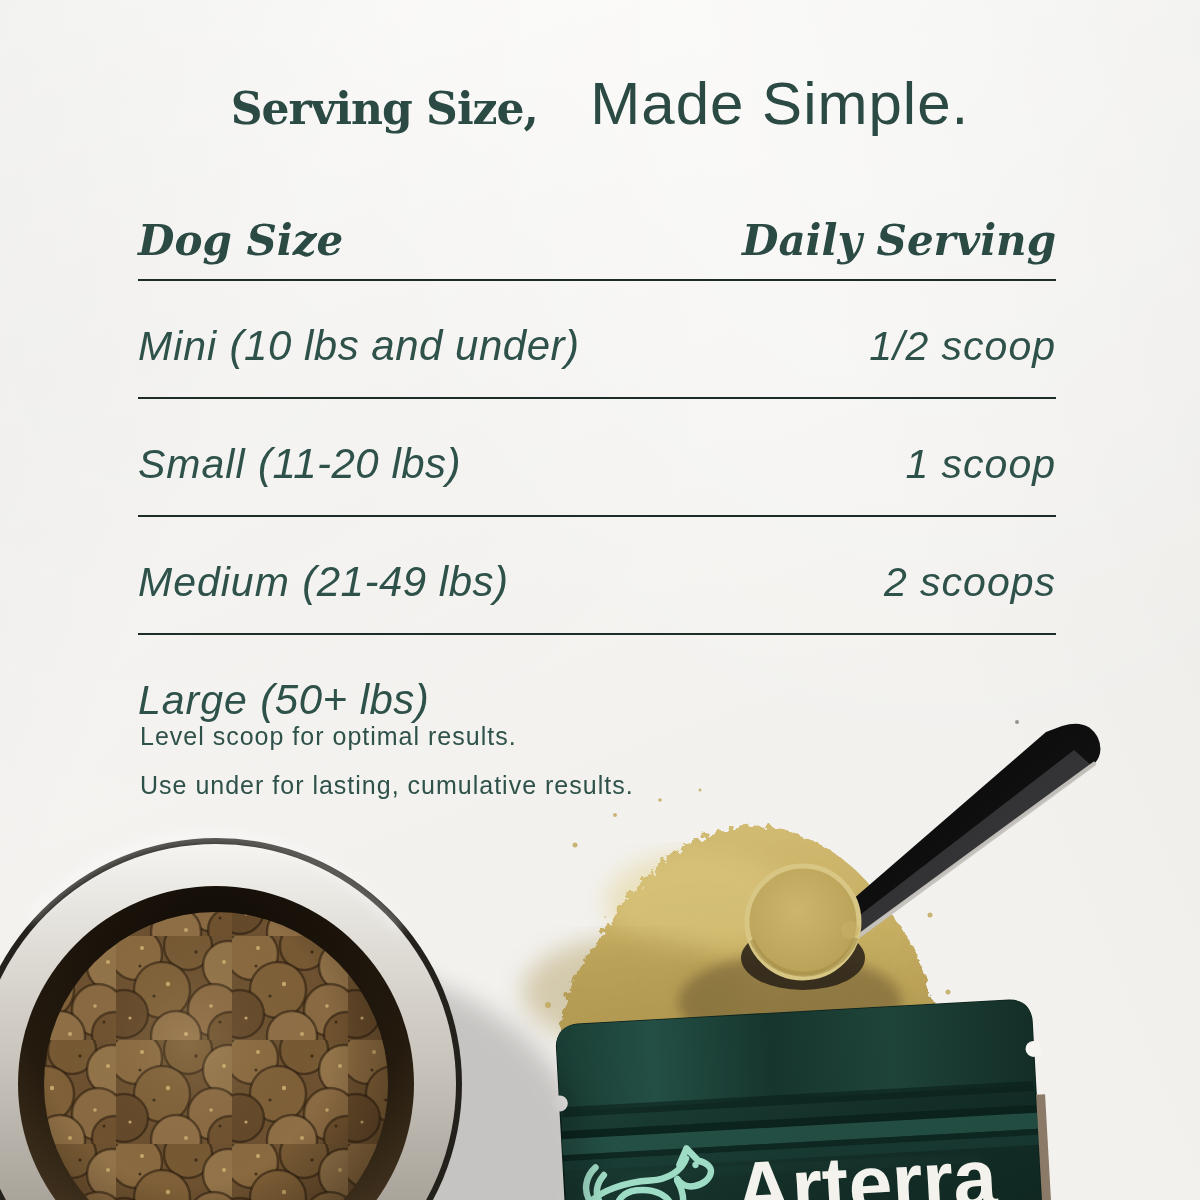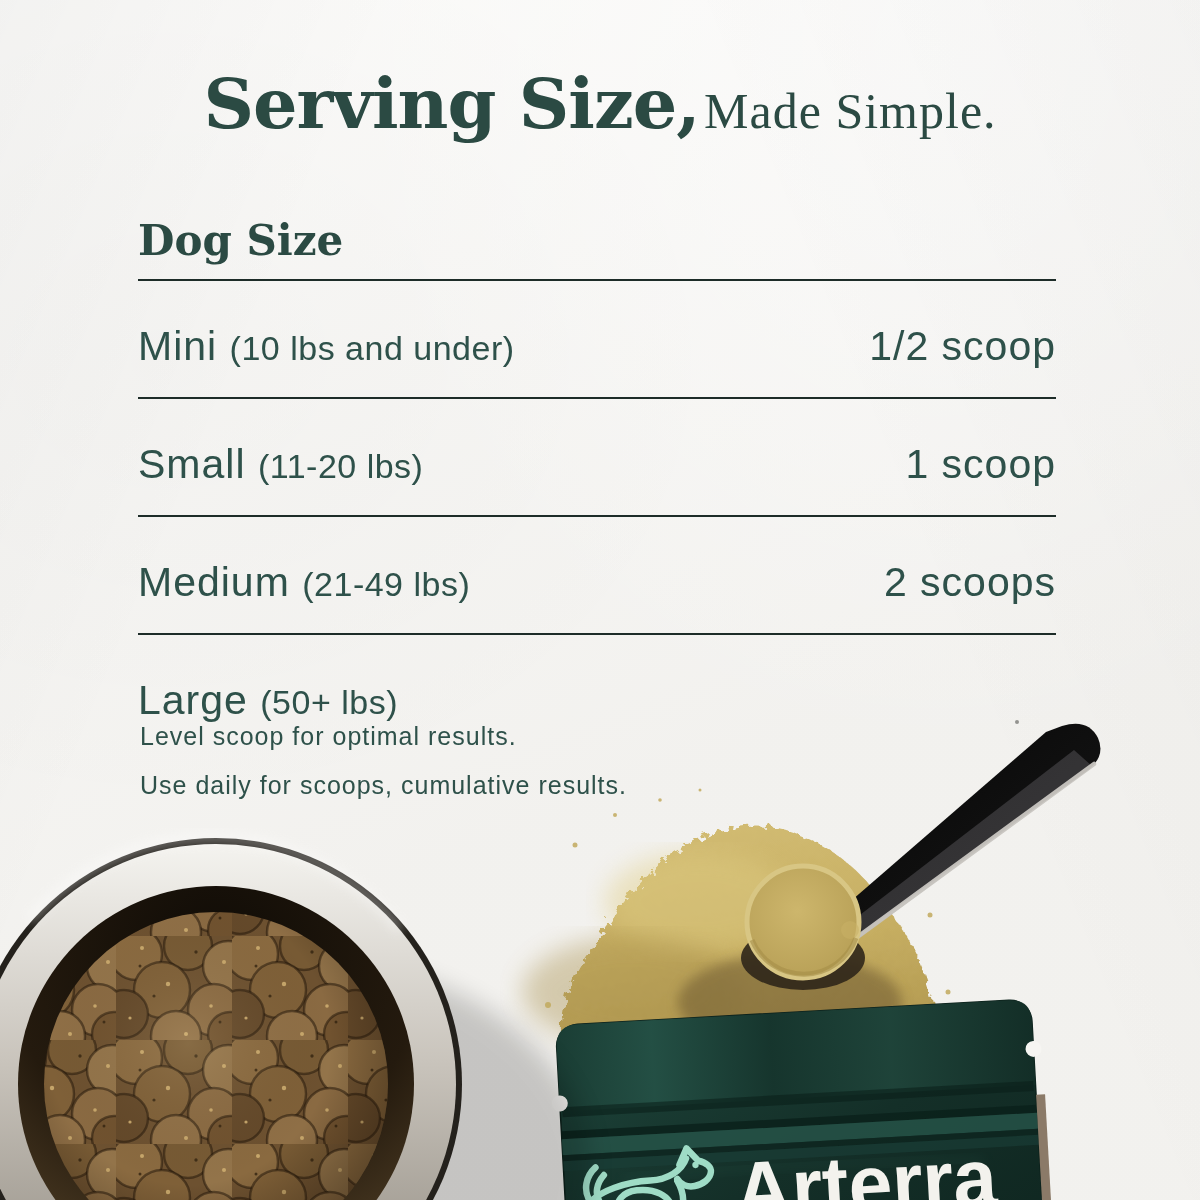--- a/index.html
+++ b/index.html
@@ -33,46 +33,47 @@
       radial-gradient(ellipse at 78% 4%, rgba(255,255,255,0.5), rgba(255,255,255,0) 45%),
       radial-gradient(ellipse at 14% 30%, rgba(0,0,0,0.018), rgba(0,0,0,0) 40%);
   }
   .photo-layer{position:absolute;inset:0;}
   .title{
     position:absolute;top:56px;left:0;width:1200px;
     text-align:center;white-space:nowrap;line-height:96px;
   }
   .title .serif{
     font-family:"DejaVu Serif","Liberation Serif",serif;
-    font-weight:700;font-size:70px;color:var(--heading-green);
+    font-weight:700;font-size:44px;color:var(--heading-green);
     letter-spacing:-1px;
   }
   .title .sans{
-    font-family:Liberation Serif, serif;
-    font-weight:400;font-size:50px;color:var(--heading-green);
+    font-family:Liberation Sans, sans-serif;
+    font-weight:400;font-size:60px;color:var(--heading-green);
     letter-spacing:1px;
+    margin-left:24px;
   }
   .serving-table{
-    position:absolute;left:138px;top:216px;width:918px;
+    position:absolute;left:138px;top:216px;width:918px;font-style:italic;
   }
   .thead{
     display:flex;justify-content:space-between;align-items:baseline;
     font-family:"DejaVu Serif","Liberation Serif",serif;font-weight:700;
     font-size:42px;color:var(--heading-green);
     padding-bottom:14px;border-bottom:2px solid var(--rule-line);
   }
   .trow{
     display:flex;justify-content:space-between;align-items:center;
     height:102px;padding-top:14px;box-sizing:content-box;
     border-bottom:2px solid var(--rule-line);
     font-size:41px;letter-spacing:1px;color:var(--body-green);
   }
   .trow.last{border-bottom:none;}
   .size-cell{white-space:nowrap;}
-  .size-detail{font-size:34px;letter-spacing:0.5px;}
+  .size-detail{font-size:42px;letter-spacing:0.5px;}
   .serving-cell{white-space:nowrap;text-align:right;}
   .notes{
     position:absolute;left:140px;top:712px;
     font-size:25px;line-height:49px;letter-spacing:1px;color:var(--body-green);
   }
 </style>
 </head>
 <body>
 
 <div class="page">
@@ -236,20 +237,21 @@
   </svg>
 
   <div class="title">
     <span class="serif">Serving Size,</span>
     <span class="sans"> </span><span class="sans">Made Simple.</span>
   </div>
 
   <div class="serving-table">
     <div class="thead">
       <span>Dog Size</span>
+      <span>Daily Serving</span>
     </div>
 
     <div class="trow">
       <span class="size-cell"><span>Mini</span> <span class="size-detail">(10 lbs and under)</span></span>
       <span class="serving-cell">1/2 scoop</span>
     </div>
 
     <div class="trow">
       <span class="size-cell"><span>Small</span> <span class="size-detail">(11-20 lbs)</span></span>
       <span class="serving-cell">1 scoop</span>
@@ -260,16 +262,16 @@
       <span class="serving-cell">2 scoops</span>
     </div>
 
     <div class="trow last">
       <span class="size-cell"><span>Large</span> <span class="size-detail">(50+ lbs)</span></span>
     </div>
   </div>
 
   <div class="notes">
     <div>Level scoop for optimal results.</div>
-    <div>Use daily for scoops, cumulative results.</div>
+    <div>Use under for lasting, cumulative results.</div>
   </div>
 
 </div>
 
 </body></html>

